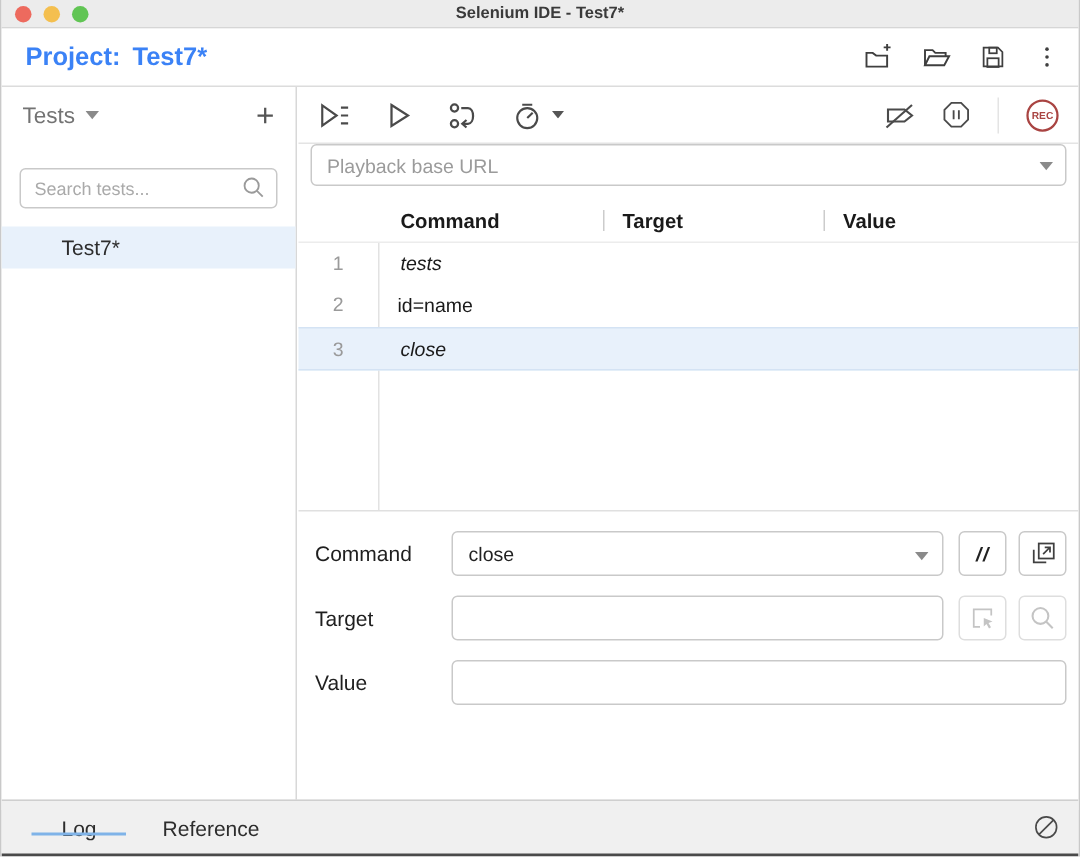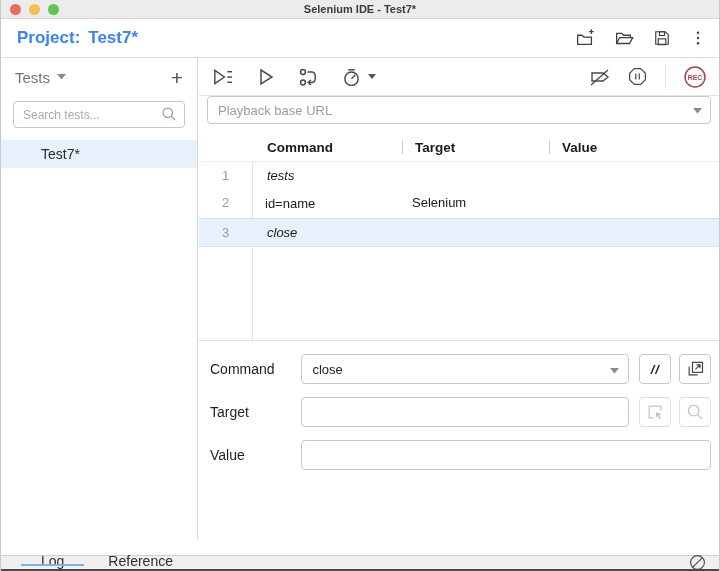--- a/index.html
+++ b/index.html
@@ -29,21 +29,21 @@
 
   
   .sidebar { position:absolute; top:58px; left:0; width:197px; bottom:31px; background:#fff; border-right:1px solid #d8d8d8; }
   .main { position:absolute; top:58px; left:198px; right:0; bottom:31px; background:#fff; }
 
   
   .sidebar-header { height:38px; display:flex; align-items:center; padding:0 14px; }
   .tests-dd { display:flex; align-items:center; gap:7px; cursor:pointer; }
   .tests-title { font-size:15px; color:#737373; }
   .add-test { margin-left:auto; font-size:21px; font-weight:300; color:#555; background:none; border:none; cursor:pointer; line-height:1; }
-  .search-wrap { margin:5px 12px 0; position:relative; }
+  .search-wrap { margin:16px 12px 0; position:relative; }
   .search-input { width:100%; height:27px; border:1px solid #c9c9c9; border-radius:4px; padding:0 28px 0 9px; font-size:12px; color:#333; outline:none; }
   .search-input::placeholder { color:#aaa; }
   .search-wrap .mag { position:absolute; right:7px; top:4px; }
   .test-list { margin-top:12px; }
   .test-item { height:28px; line-height:28px; padding-left:40px; font-size:14px; color:#2d2d2d; cursor:pointer; }
   .test-item.selected { background:#e8f1fb; }
 
   
   .toolbar { height:38px; border-bottom:1px solid #e4e4e4; display:flex; align-items:center; padding:0 12px; }
   .tbtn { background:none; border:none; cursor:pointer; padding:0; display:flex; align-items:center; }
@@ -86,21 +86,21 @@
   .form-input { height:30px; border:1px solid #c9c9c9; border-radius:4px; font-size:13px; color:#333; padding:0 10px; outline:none; background:#fff; }
   .w-narrow { width:330px; }
   .w-wide { width:412px; }
   .icon-btn { width:32px; height:30px; border:1px solid #c9c9c9; border-radius:4px; background:#fff; display:flex; align-items:center; justify-content:center; cursor:pointer; }
   .icon-btn.first { margin-left:10px; }
   .icon-btn.second { margin-left:8px; }
   .icon-btn.disabled { border-color:#dedede; cursor:default; }
   .comment-label { font-size:13px; font-style:italic; font-weight:bold; color:#222; letter-spacing:1px; }
 
   
-  .bottom-bar { position:absolute; bottom:0; left:0; right:0; height:16px; background:#f0f0f0; border-top:1px solid #cfcfcf; border-bottom:2px solid #4a4a4a; display:flex; align-items:flex-end;margin-top:36px; }
+  .bottom-bar { position:absolute; bottom:0; left:0; right:0; height:38px; background:#f0f0f0; border-top:1px solid #cfcfcf; border-bottom:2px solid #4a4a4a; display:flex; align-items:center;margin-top:36px; }
   .tab { position:relative; display:flex; align-items:center; padding:0 22px; font-size:14px; color:#2d2d2d; cursor:pointer; }
   .tab.first { margin-left:18px; }
   .tab.active::after { content:""; position:absolute; left:2px; right:2px; bottom:3px; height:2px; background:#7fb3e8; }
   .clear-btn { margin-left:auto; margin-right:12px; align-self:center; background:none; border:none; cursor:pointer; padding:0; }
 </style>
 </head>
 <body>
 
 <div class="titlebar">
   <div class="traffic">
@@ -276,21 +276,20 @@
   <div class="rows-area">
     <div class="numcol-line"></div>
     <div class="crow">
       <div class="cell-num">1</div>
       <div class="cell-cmd">tests</div>
       <div class="cell-value"></div>
     </div>
     <div class="crow">
       <div class="cell-num">2</div>
       <div class="cell-target">id=name</div>
-      <div class="cell-value">Selenium</div>
     </div>
     <div class="crow selected">
       <div class="cell-num">3</div>
       <div class="cell-cmd">close</div>
       <div class="cell-target"></div>
       <div class="cell-value"></div>
     </div>
   </div>
 
   <div class="form-divider"></div>

